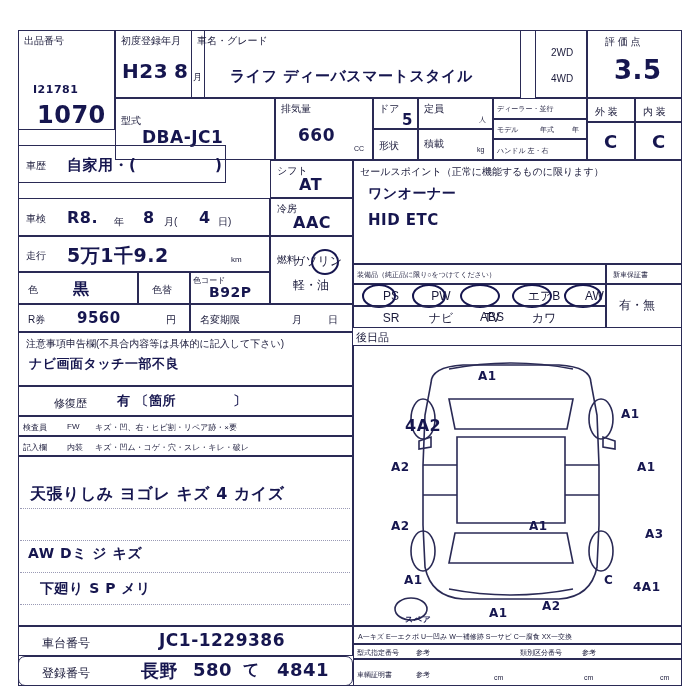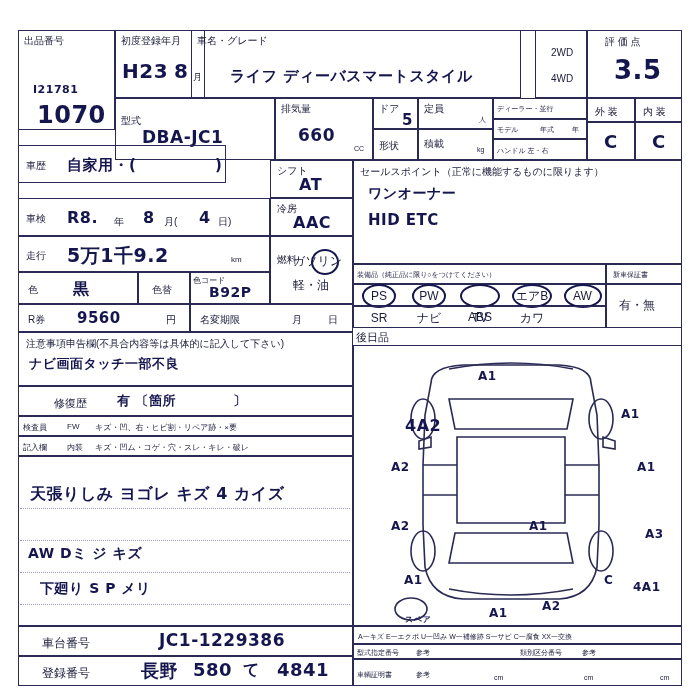--- a/index.html
+++ b/index.html
@@ -9,21 +9,21 @@
     font-family:"Liberation Sans", sans-serif;
     color:#1a1a3a;
     overflow:hidden;
   }
   .sheet{position:relative;width:700px;height:700px;}
 
   
   .ab{position:absolute;box-sizing:border-box;}
   .bx{border:1px solid #2a2a55;}
   .lbl{font-size:10px;line-height:1.1;padding:2px 3px;}
-  .ctr{display:flex;align-items:center;justify-content:center;}
+  .ctr{display:flex;align-items:center;justify-content:center;margin-left:12px;}
   .tiny{font-size:8px;}
   .xtiny{font-size:7px;}
   .sm{font-size:12px;}
 
   
   .hw{
     font-family:"DejaVu Sans", sans-serif;
     font-weight:700;
     color:#16164f;
     letter-spacing:0.5px;
@@ -302,21 +302,21 @@
   <div class="ab hw" style="left:405px;top:614px;font-size:8px;">スペア</div>
 
   <div class="ab bx" style="left:353px;top:626px;width:329px;height:18px;">
     <div class="ab xtiny" style="left:4px;top:5px;">A一キズ  E一エクボ  U一凹み  W一補修跡  S一サビ  C一腐食  XX一交換</div>
   </div>
 
   <div class="ab bx" style="left:18px;top:626px;width:335px;height:30px;">
     <div class="ab lbl" style="left:20px;top:8px;font-size:12px;">車台番号</div>
     <div class="ab hw" style="left:140px;top:3px;font-size:17px;">JC1-1229386</div>
   </div>
-  <div class="ab bx" style="left:18px;top:656px;width:335px;height:30px;">
+  <div class="ab bx" style="left:18px;top:656px;width:335px;height:30px;border-radius:7px;">
     <div class="ab lbl" style="left:20px;top:8px;font-size:12px;">登録番号</div>
     <div class="ab hw" style="left:122px;top:2px;font-size:18px;">長野</div>
     <div class="ab hw" style="left:174px;top:2px;font-size:18px;">580</div>
     <div class="ab hw" style="left:224px;top:3px;font-size:16px;">て</div>
     <div class="ab hw" style="left:258px;top:2px;font-size:18px;">4841</div>
   </div>
 
   <div class="ab bx" style="left:353px;top:644px;width:329px;height:15px;">
     <div class="ab xtiny" style="left:3px;top:3px;">型式指定番号</div>
     <div class="ab xtiny" style="left:62px;top:3px;">参考</div>

